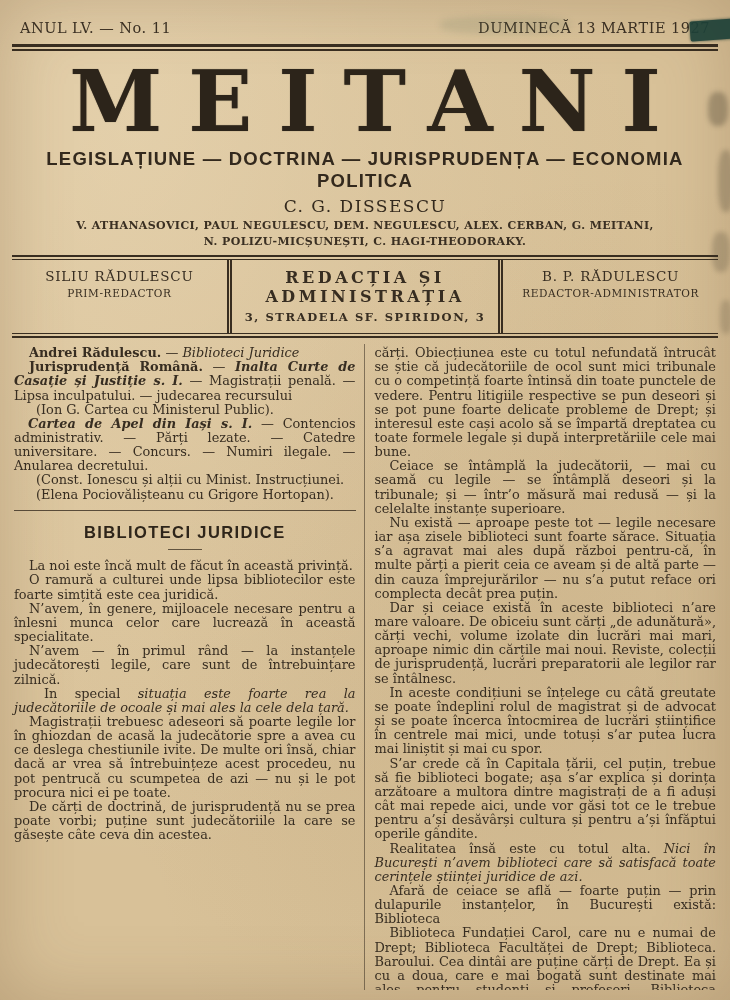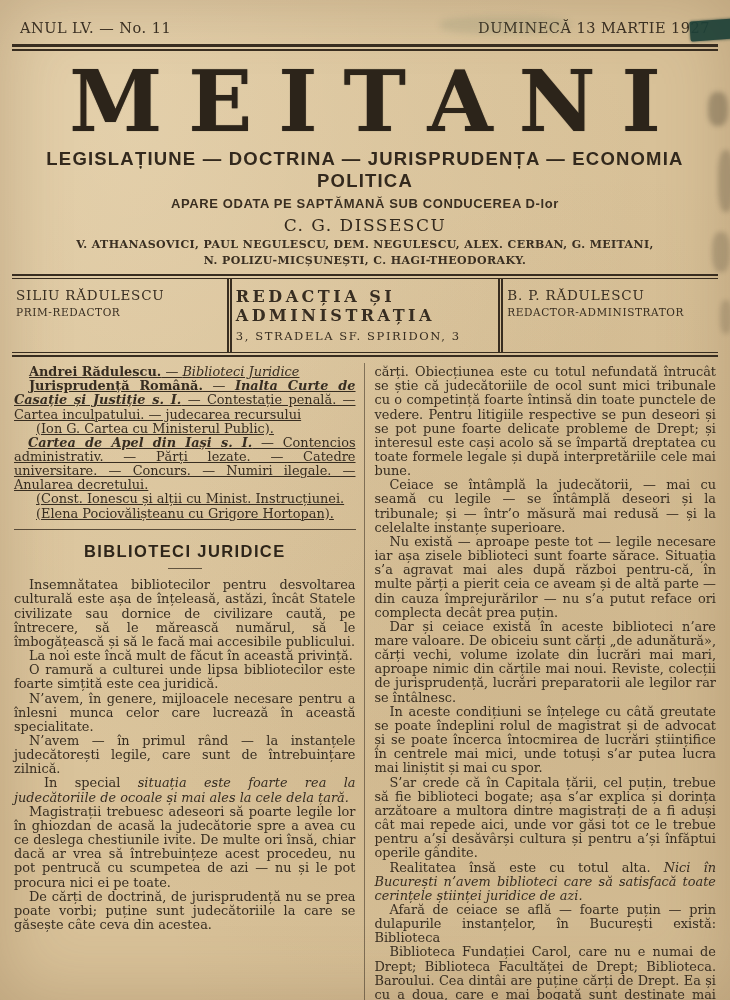--- a/index.html
+++ b/index.html
@@ -40,36 +40,36 @@
     font-weight:bold;font-size:18.5px;letter-spacing:1.2px;color:#33291d;}
   .mast-tag{margin-top:4px;text-align:center;font-family:"Liberation Sans",sans-serif;
     font-weight:bold;font-size:13px;letter-spacing:.6px;color:#3a2f22;}
   .mast-dir{margin-top:4px;text-align:center;font-size:17px;letter-spacing:1.5px;color:#33291d;}
   .mast-ed{margin-top:3px;text-align:center;font-size:11px;font-weight:bold;
     letter-spacing:.4px;color:#3a2f22;}
   .rule-a{height:5px;box-sizing:border-box;border-top:2px solid #382d20;
     border-bottom:1px solid #382d20;margin:7px 0 0 0;}
   
   .infobar{display:flex;align-items:stretch;}
-  .infobar .cell{flex:1;text-align:left;padding:8px 4px 9px 4px;}
+  .infobar .cell{flex:1;text-align:center;padding:8px 4px 9px 4px;}
   .infobar .cell.mid{flex:1.25;border-left:5px double #382d20;border-right:5px double #382d20;}
   .ib-name{font-size:13.5px;letter-spacing:.8px;}
   .ib-role{font-size:10.5px;letter-spacing:.6px;margin-top:3px;}
   .ib-title{font-size:16px;font-weight:bold;letter-spacing:3.5px;}
-  .ib-addr{font-size:11.5px;font-weight:normal;letter-spacing:1.6px;margin-top:4px;}
+  .ib-addr{font-size:11.5px;font-weight:bold;letter-spacing:1.6px;margin-top:4px;}
   .rule-b{height:5px;box-sizing:border-box;border-top:1px solid #382d20;
     border-bottom:2px solid #382d20;margin:0 0 6px 0;}
   
   .columns{display:flex;height:646px;}
   .col{flex:1;padding:2px 6px 0 2px;overflow:hidden;}
   .col.right{padding:2px 2px 0 8px;}
   .divider{width:1px;background:rgba(56,45,32,.55);margin:0 2px;}
   
   .toc{font-size:11.6px;line-height:13.2px;color:#352b1f;}
-  .toc p{margin:0;text-align:left;text-decoration:underline;}
+  .toc p{margin:0;text-align:left;}
   .toc .indented{text-indent:14px;}
   .toc .case{text-indent:22px;}
   .toc b{font-weight:bold;}
   .toc i{font-style:italic;}
   .toc .bi{font-weight:bold;font-style:italic;}
   .toc-rule{height:1px;background:rgba(56,45,32,.8);margin:8px 0 0 0;}
   
   .art-head{margin:12px 0 0 0;text-align:center;font-family:"Liberation Sans",sans-serif;
     font-weight:bold;font-size:16.5px;letter-spacing:1.4px;color:#2e251a;}
   .head-dash{width:34px;height:1.5px;background:rgba(56,45,32,.75);margin:7px auto 9px auto;}
@@ -93,21 +93,20 @@
   <div class="ghost"></div>
 
   <div class="topline">
     <span>ANUL LV. — No. 11</span>
     <span>DUMINECĂ 13 MARTIE 1927</span>
   </div>
   <div class="rule-thick"></div>
 
   <div class="mast-title">MEITANI</div>
   <div class="mast-sub">LEGISLAȚIUNE — DOCTRINA — JURISPRUDENȚA — ECONOMIA POLITICA</div>
-  <div class="mast-tag">APARE ODATA PE SAPTĂMANĂ SUB CONDUCEREA D-lor</div>
   <div class="mast-dir">C. G. DISSESCU</div>
   <div class="mast-ed">V. ATHANASOVICI, PAUL NEGULESCU, DEM. NEGULESCU, ALEX. CERBAN, G. MEITANI,</div>
   <div class="mast-ed">N. POLIZU-MICȘUNEȘTI, C. HAGI-THEODORAKY.</div>
   <div class="rule-a"></div>
 
   <div class="infobar">
     <div class="cell">
       <div class="ib-name">SILIU RĂDULESCU</div>
       <div class="ib-role">PRIM-REDACTOR</div>
     </div>
@@ -120,32 +119,31 @@
       <div class="ib-role">REDACTOR-ADMINISTRATOR</div>
     </div>
   </div>
   <div class="rule-b"></div>
 
   <div class="columns article">
 
     <div class="col left">
       <div class="toc">
         <p><b>Andrei Rădulescu.</b><span> — </span><i>Biblioteci Juridice</i></p>
-        <p><b>Jurisprudență Română.</b><span> — </span><i class="bi">Inalta Curte de Casație și Justiție s. I.</i><span> — Contestație penală. — Cartea inculpatului. — judecarea recursului</span></p>
+        <p><b>Jurisprudență Română.</b><span> — </span><i class="bi">Inalta Curte de Casație și Justiție s. I.</i><span> — Magistrații penală. — Lipsa inculpatului. — judecarea recursului</span></p>
         <p class="case">(Ion G. Cartea cu Ministerul Public).</p>
         <p class="indented"><i class="bi">Cartea de Apel din Iași s. I.</i><span> — Contencios administrativ. — Părți lezate. — Catedre universitare. — Concurs. — Numiri ilegale. — Anularea decretului.</span></p>
         <p class="case">(Const. Ionescu și alții cu Minist. Instrucțiunei.</p>
         <p class="case">(Elena Pociovălișteanu cu Grigore Hortopan).</p>
       </div>
       <div class="toc-rule"></div>
 
       <div class="art-head">BIBLIOTECI JURIDICE</div>
       <div class="head-dash"></div>
 
-      <p>Insemnătatea bibliotecilor pentru desvoltarea culturală este așa de înțeleasă, astăzi, încât Statele civilizate sau dornice de civilizare caută, pe întrecere, să le mărească numărul, să le îmbogățească și să le facă mai accesibile publicului.</p>
       <p>La noi este încă mult de făcut în această privință.</p>
       <p>O ramură a culturei unde lipsa bibliotecilor este foarte simțită este cea juridică.</p>
       <p>N’avem, în genere, mijloacele necesare pentru a înlesni munca celor care lucrează în această specialitate.</p>
       <p>N’avem — în primul rând — la instanțele judecătorești legile, care sunt de întrebuințare zilnică.</p>
       <p class="bigindent"><span>In special </span><i>situația este foarte rea la judecătoriile de ocoale și mai ales la cele dela țară.</i></p>
       <p>Magistrații trebuesc adeseori să poarte legile lor în ghiozdan de acasă la judecătorie spre a avea cu ce deslega chestiunile ivite. De multe ori însă, chiar dacă ar vrea să întrebuințeze acest procedeu, nu pot pentrucă cu scumpetea de azi — nu și le pot procura nici ei pe toate.</p>
       <p>De cărți de doctrină, de jurisprudență nu se prea poate vorbi; puține sunt judecătoriile la care se găsește câte ceva din acestea.</p>
 
     </div>
 

